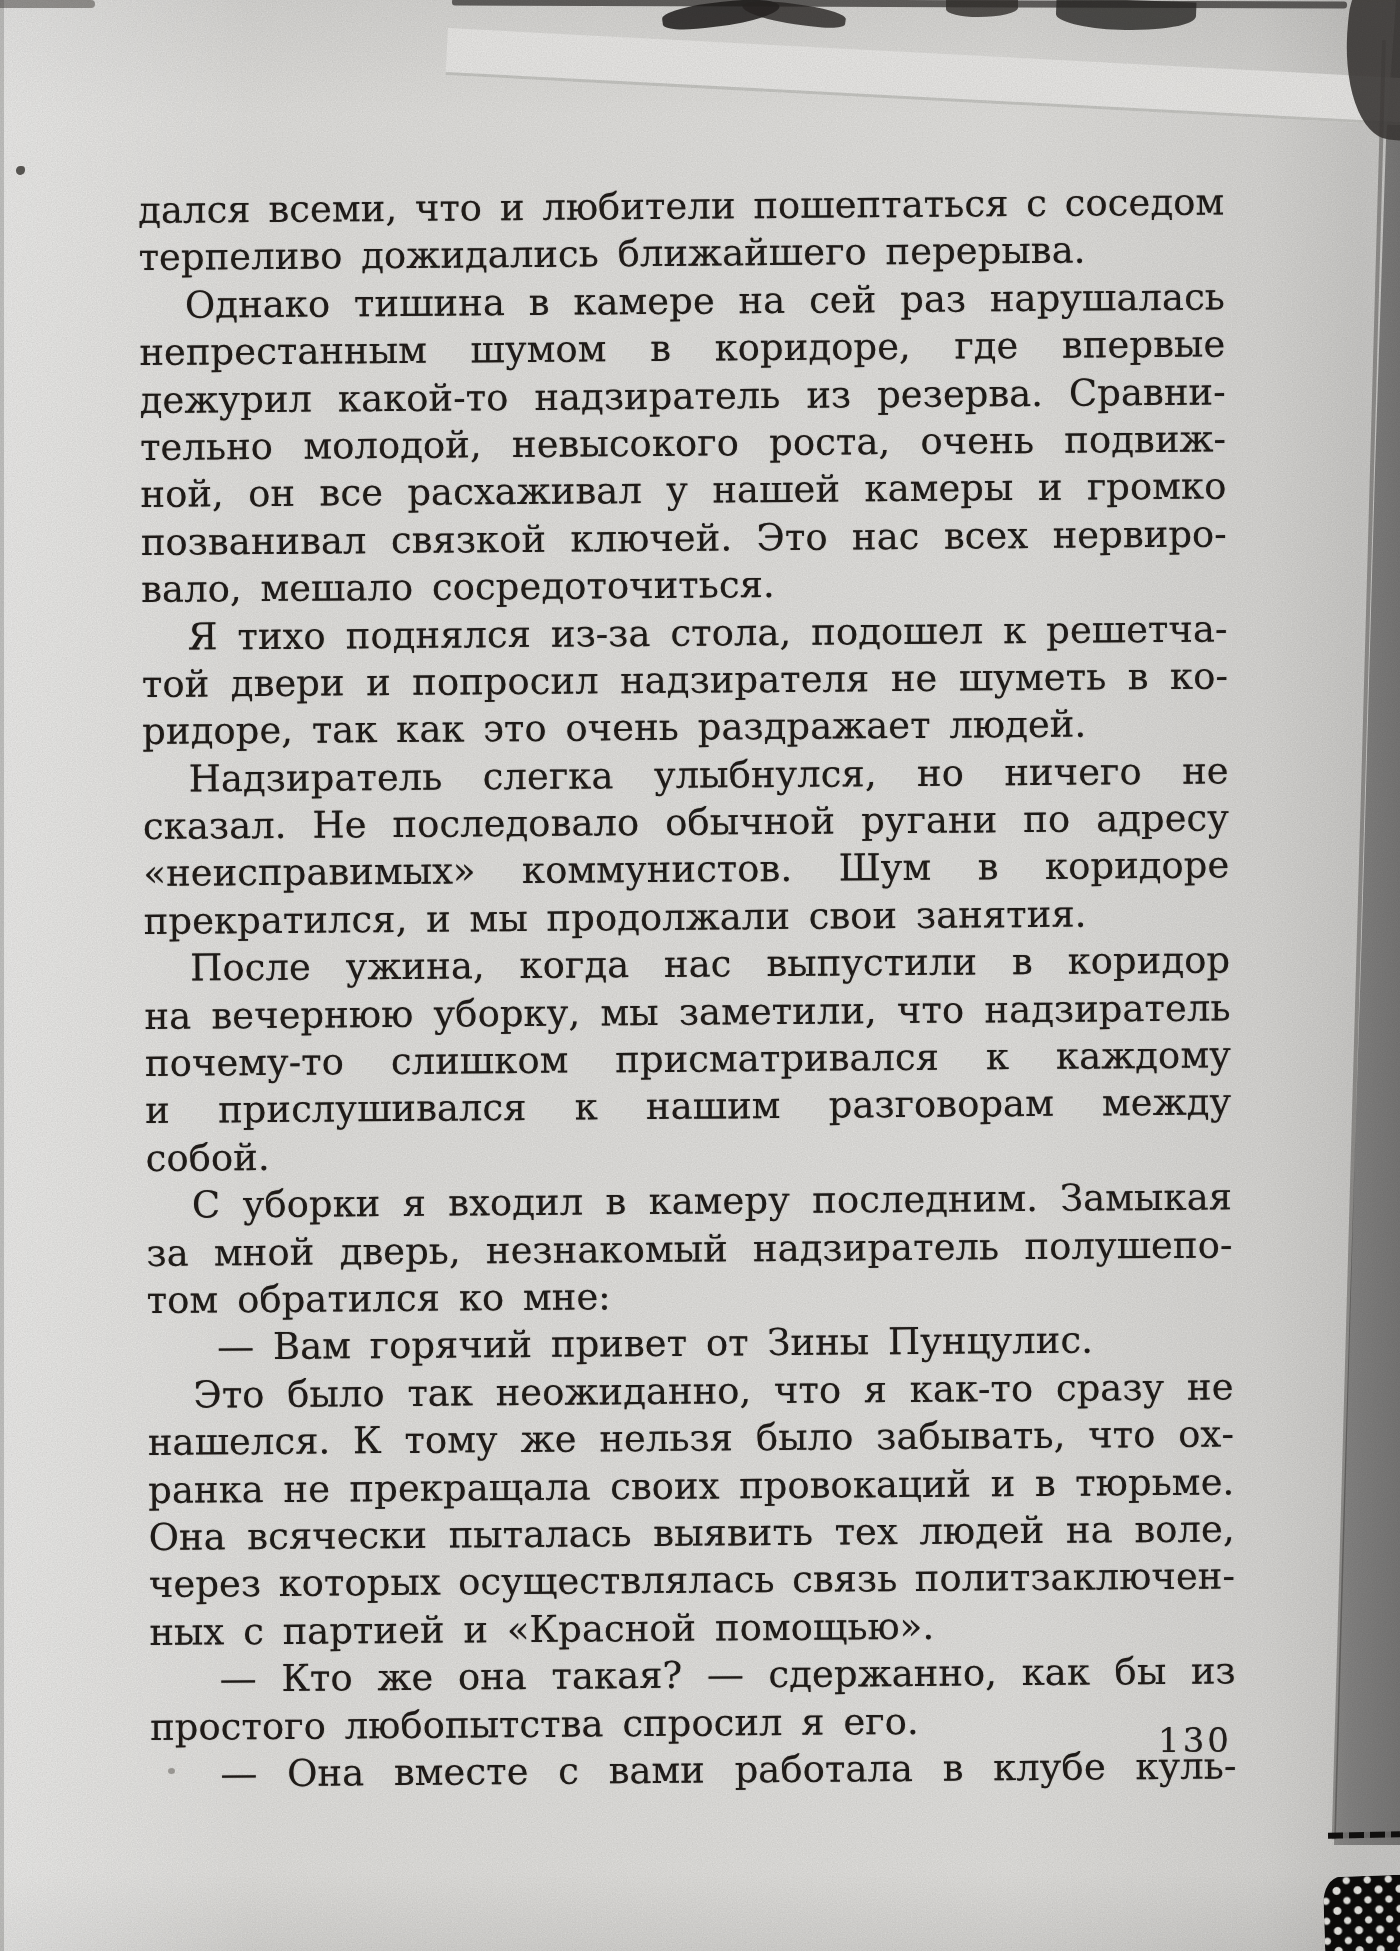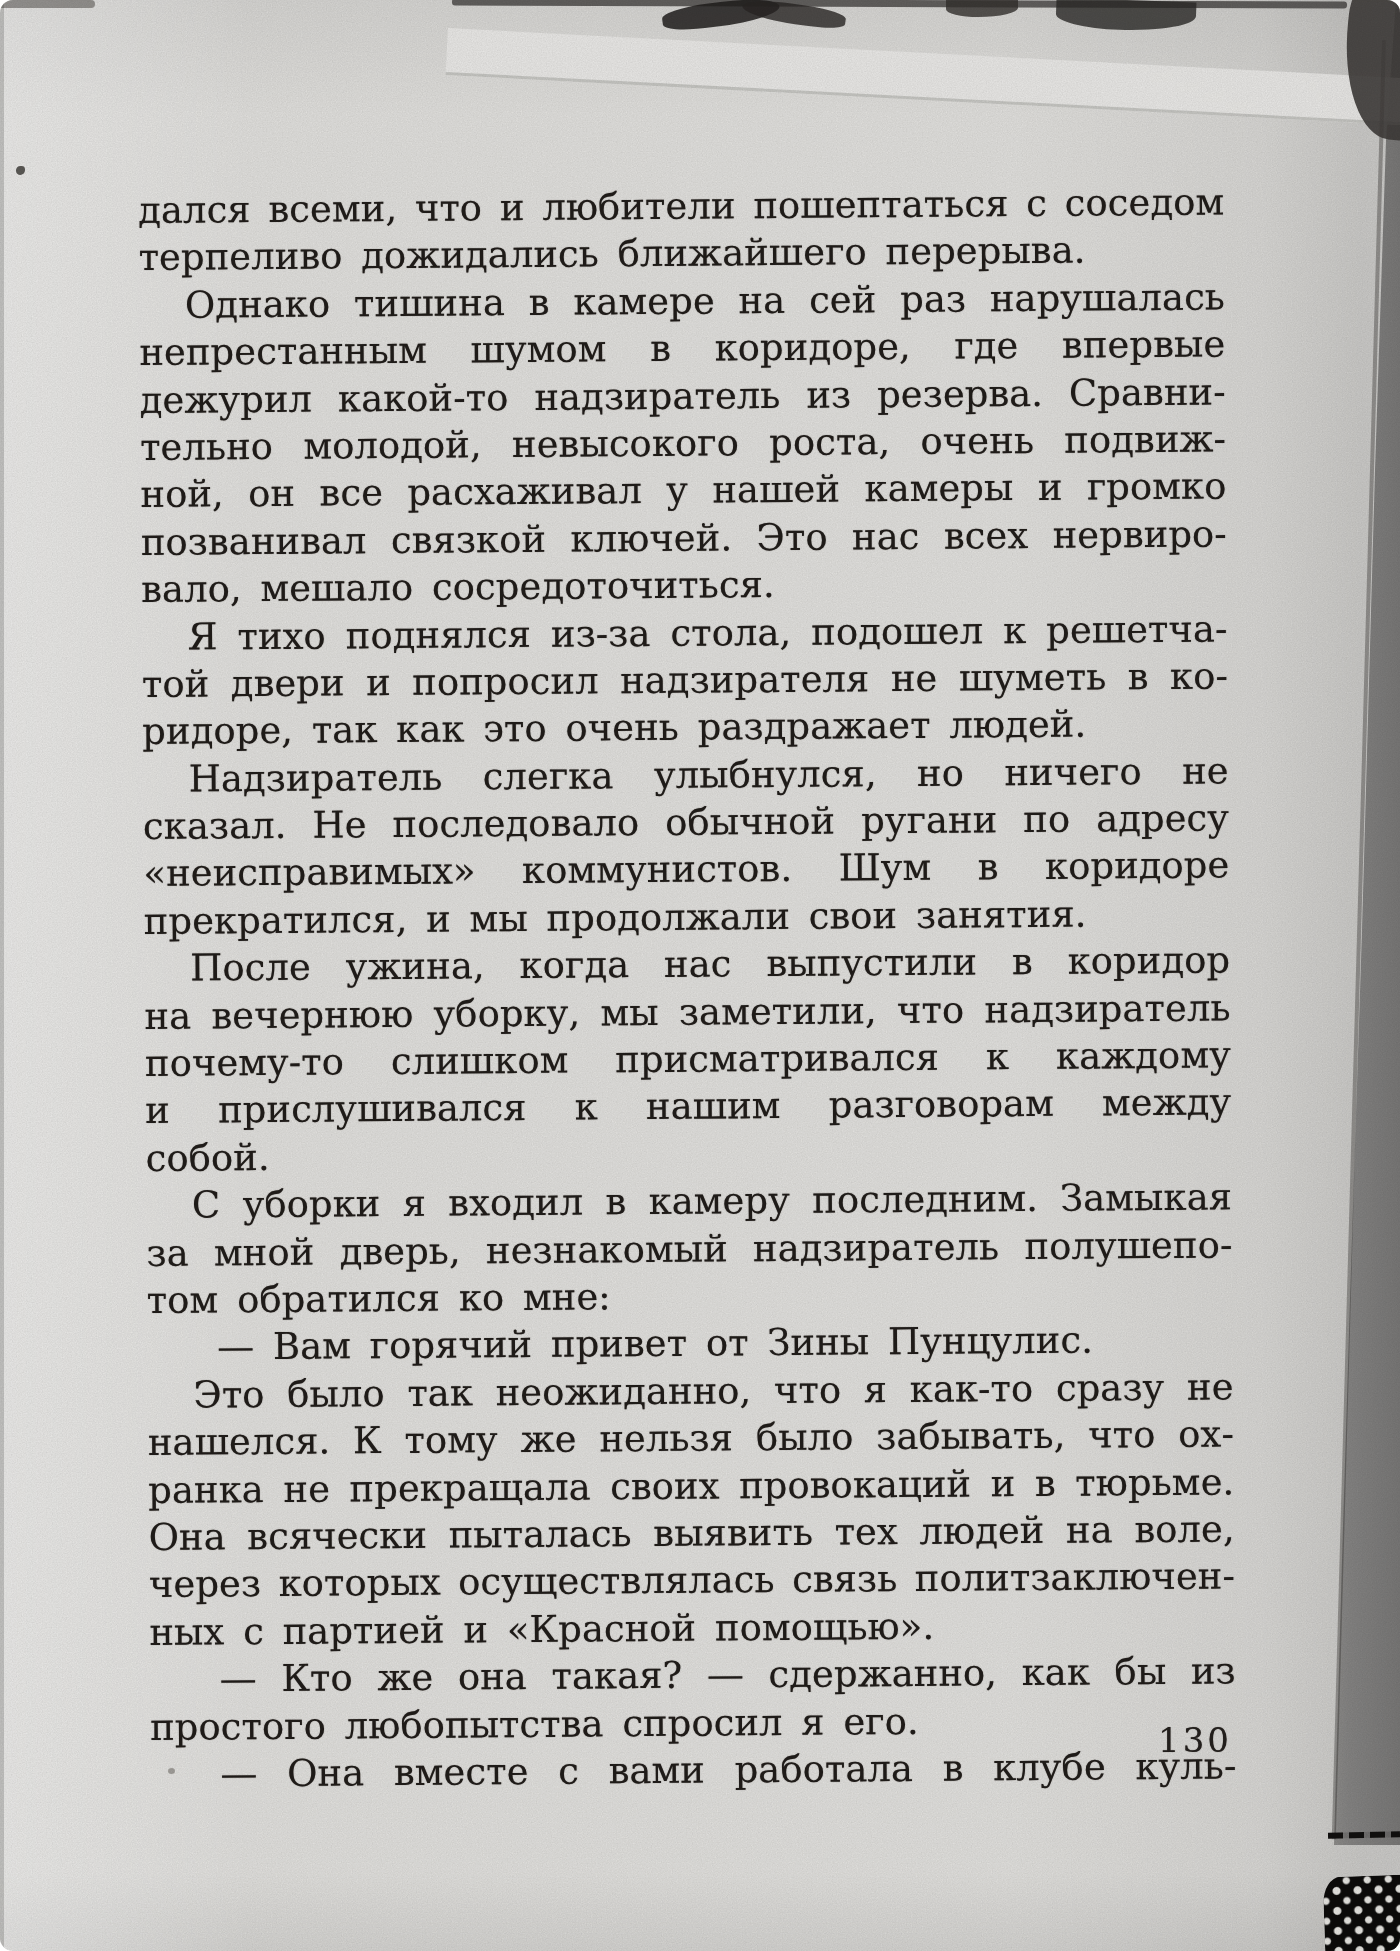--- a/index.html
+++ b/index.html
@@ -19,21 +19,20 @@
         rgba(0,0,0,0.0) 72%,
         rgba(0,0,0,0.045) 90%,
         rgba(0,0,0,0.10) 97%),
       linear-gradient(to bottom,
         rgba(0,0,0,0.05) 0%,
         rgba(0,0,0,0.0) 6%,
         rgba(0,0,0,0.0) 96%,
         rgba(0,0,0,0.06) 100%),
       #eae9e6;
     overflow: hidden;
-    border-radius: 13px;
   }
 
   
   .text-block {
     position: absolute;
     left: 138px; top: 187px;
     width: 1086px;
     transform: rotate(-0.45deg);
     transform-origin: 0 0;
     color: #221e1b;

